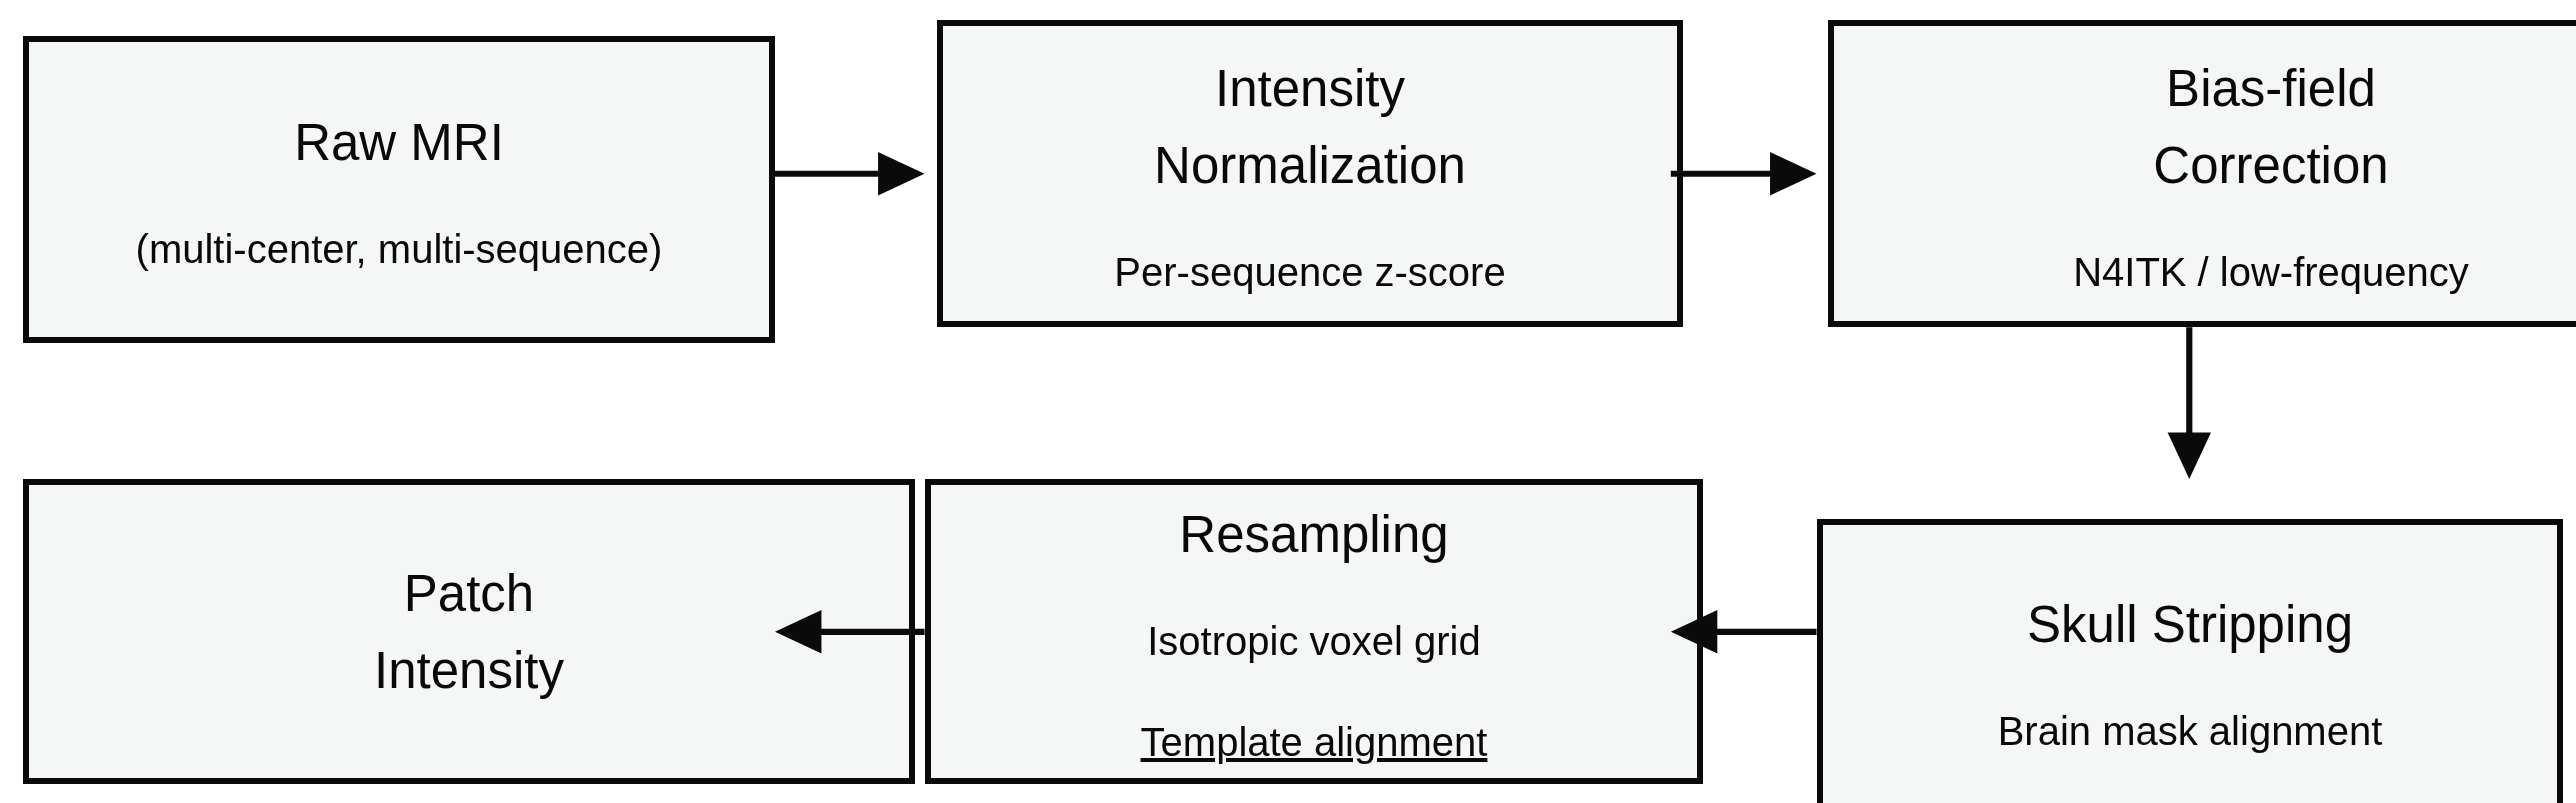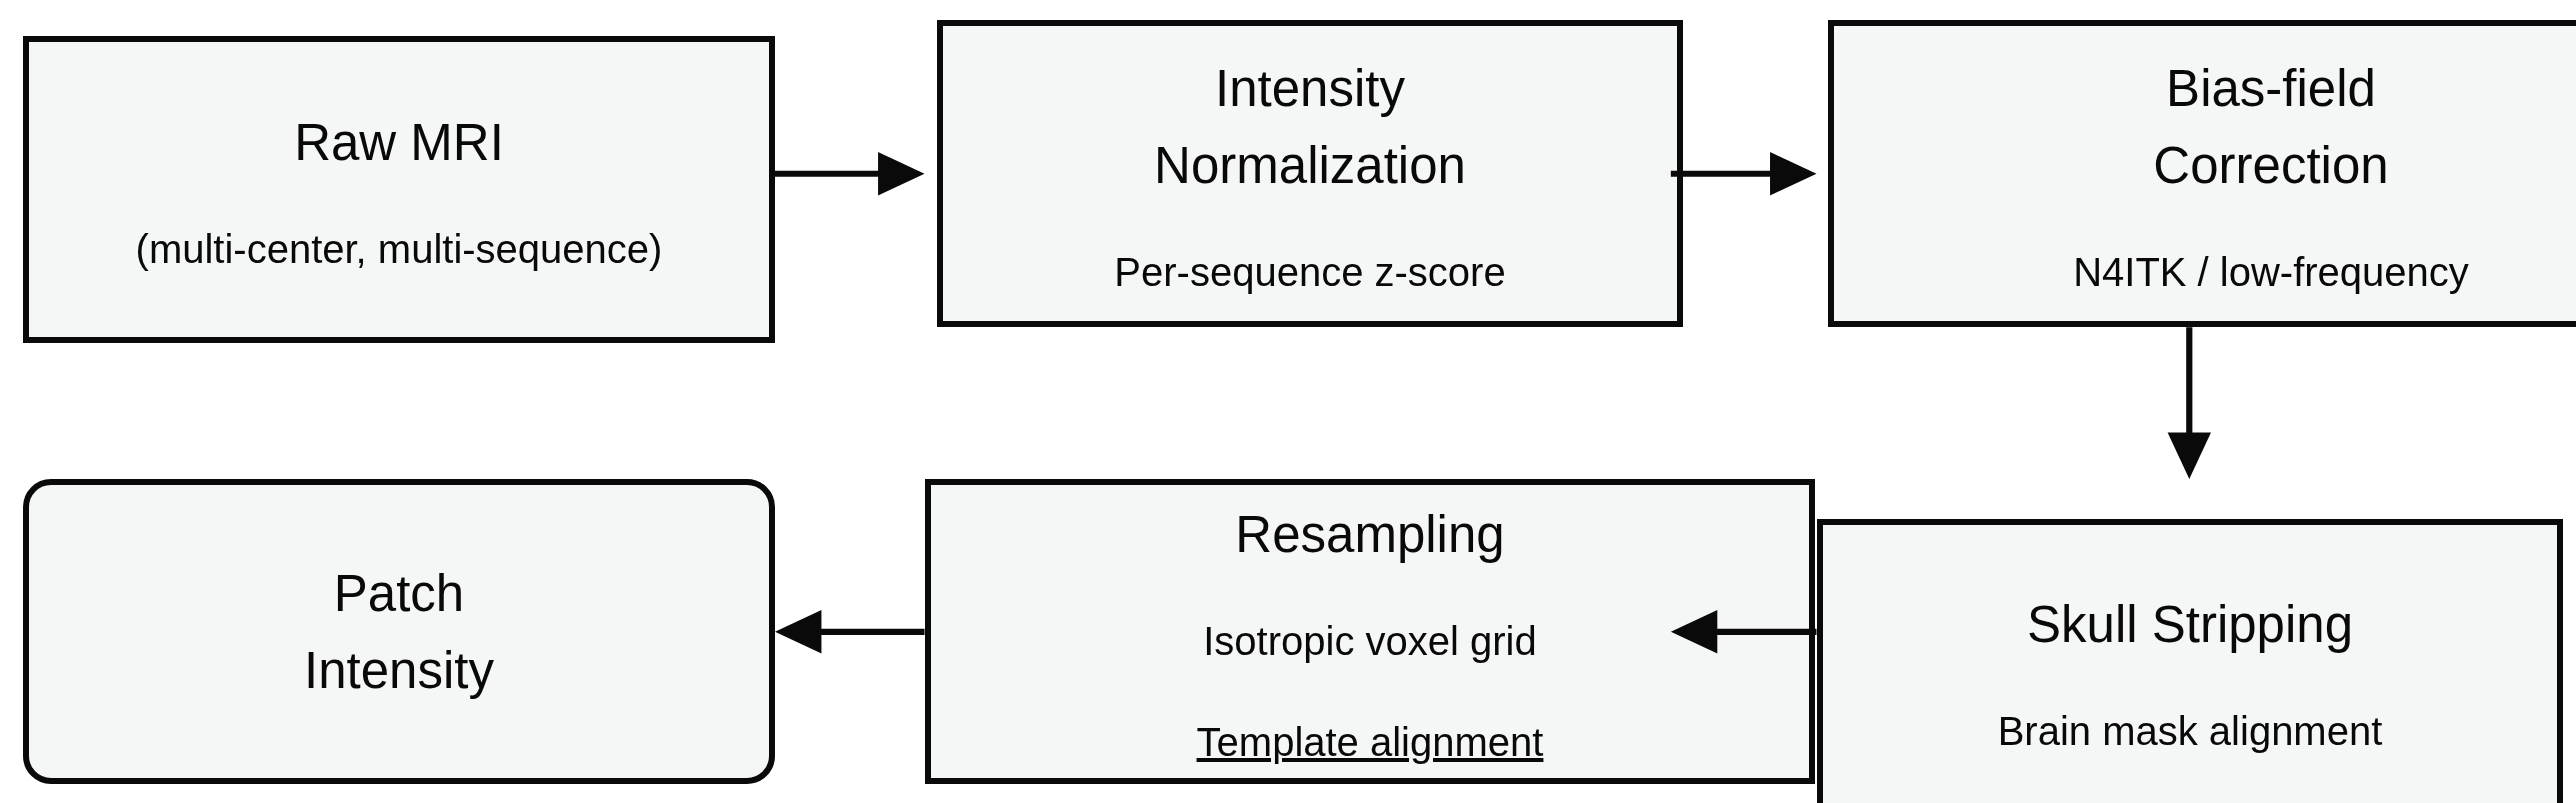--- a/index.html
+++ b/index.html
@@ -40,22 +40,22 @@
   }
   .node .subtitle.spread div + div {
     margin-top: 50px;
     text-decoration: underline;
   }
   
   #node-raw-mri               { left: 23px;   top: 36px;  width: 752px; height: 307px; align-items: center; }
   #node-intensity-norm        { left: 925px; top: 20px;  width: 746px; height: 307px; margin-left: 12px; }
   #node-bias-field            { left: 1817px; top: 20px;  width: 886px; height: 307px; margin-left: 11px; }
   #node-skull-stripping       { left: 1817px; top: 479px; width: 746px; height: 305px; margin-top: 40px; }
-  #node-resampling            { left: 925px; top: 479px; width: 890px; height: 305px; }
-  #node-patch-extraction      { left: 23px;   top: 479px; width: 752px; height: 305px; border-radius: 28px; }
+  #node-resampling            { left: 925px; top: 479px; width: 778px; height: 305px; }
+  #node-patch-extraction      { left: 23px;   top: 479px; width: 892px; height: 305px; }
   .edges-layer {
     position: absolute;
     left: 0; top: 0;
     width: 2576px;
     height: 804px;
     pointer-events: none;
   }
   .edges-layer line    { stroke: #0a0a0a; stroke-width: 8px; }
   .edges-layer polygon { fill: #0a0a0a; }
 </style>

